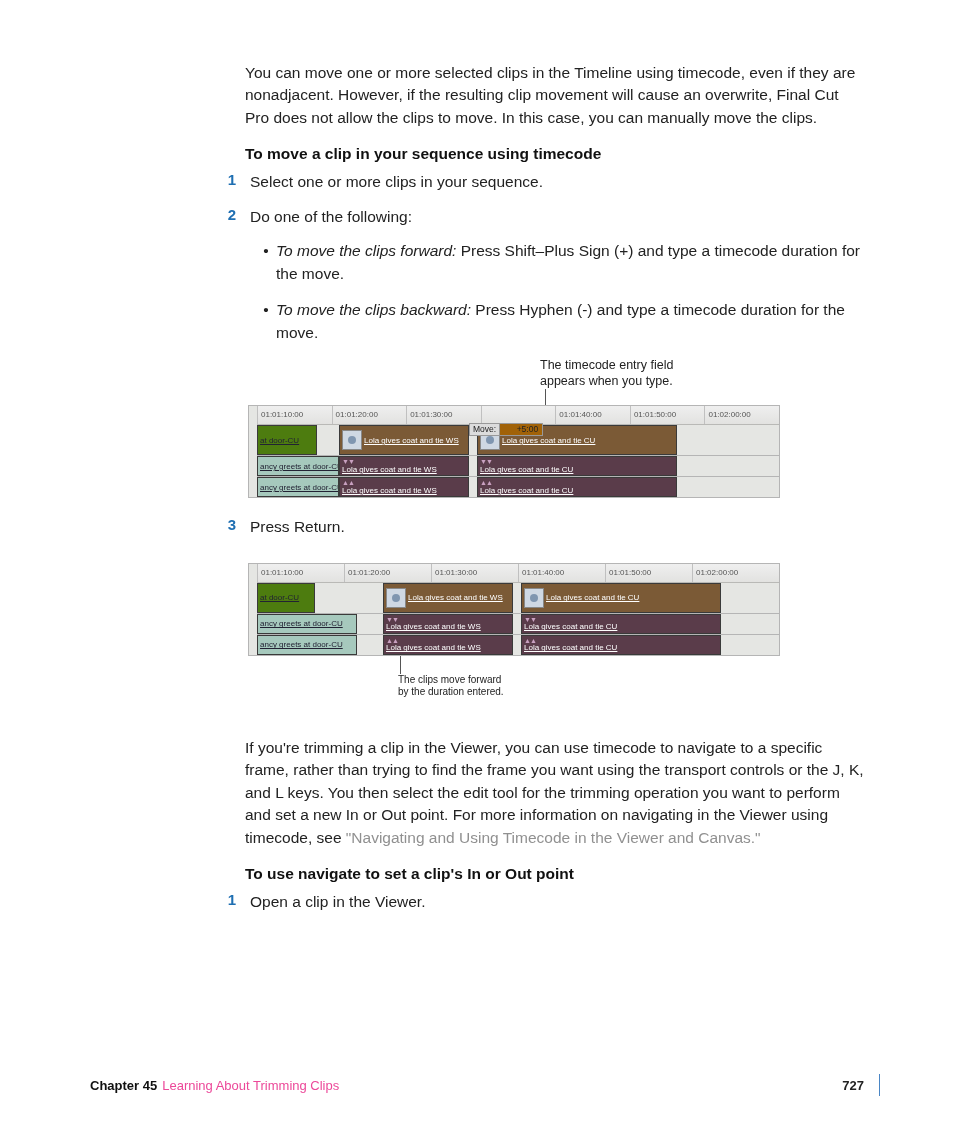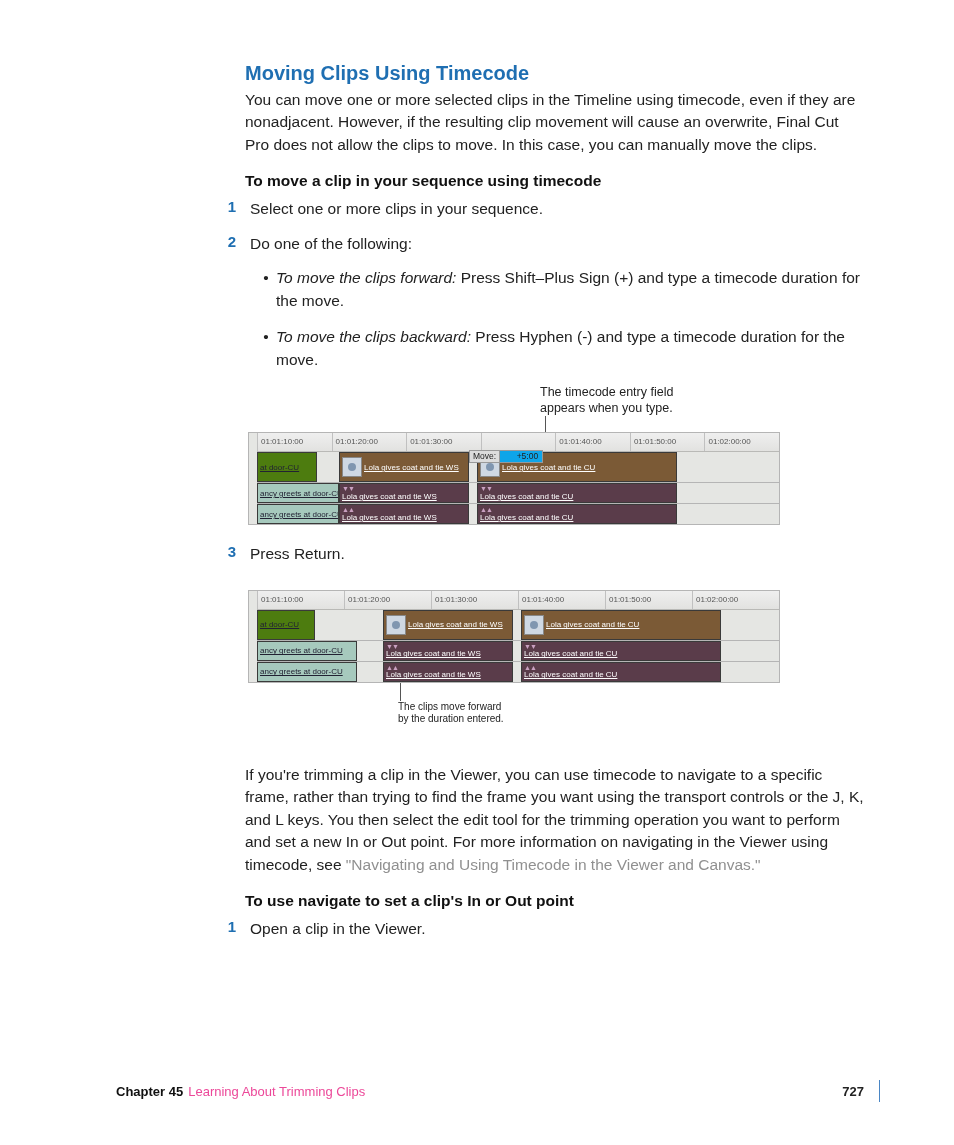--- a/index.html
+++ b/index.html
@@ -109,21 +109,21 @@
     font-size: 8.5px;
   }
   .movebox .lbl {
     background: #dcdcdc;
     border: 1px solid #999;
     padding: 0 3px;
     height: 11px;
     line-height: 11px;
   }
   .movebox .val {
-    background: #0ea5e9;
+    background: #a16207;
     border: 1px solid #999;
     border-left: none;
     padding: 0 4px;
     height: 11px;
     line-height: 11px;
     text-align: right;
     min-width: 34px;
   }
   .track {
     display: flex;
@@ -192,22 +192,22 @@
   }
   a.xref {
     color: #909090;
     text-decoration: none;
   }
   
   .footer {
     position: absolute;
     left: 0;
     right: 0;
-    bottom: 46px;
-    padding: 0 90px 0 116px;
+    bottom: 52px;
+    padding: 0 90px 0 90px;
     display: flex;
     align-items: center;
     font-size: 13px;
   }
   .footer .chap { font-weight: 700; color: #111; }
   .footer .title { color: #ec4899; margin-left: 5px; }
   .footer .pgnum { margin-left: auto; font-weight: 700; }
   .footer .rule {
     position: absolute;
     right: 74px;
@@ -215,21 +215,20 @@
     height: 22px;
     width: 1.5px;
     background: #4a86c5;
   }
 </style>
 </head>
 <body>
 
 <div class="page">
 
-  <h2 class="section">Moving Clips Using Timecode</h2>
   <p class="body">You can move one or more selected clips in the Timeline using timecode, even if they are nonadjacent. However, if the resulting clip movement will cause an overwrite, Final Cut Pro does not allow the clips to move. In this case, you can manually move the clips.</p>
 
   <p class="subhead">To move a clip in your sequence using timecode</p>
 
   <div class="step">
     <span class="num">1</span>
     <span class="txt">Select one or more clips in your sequence.</span>
   </div>
 
   <div class="step">

